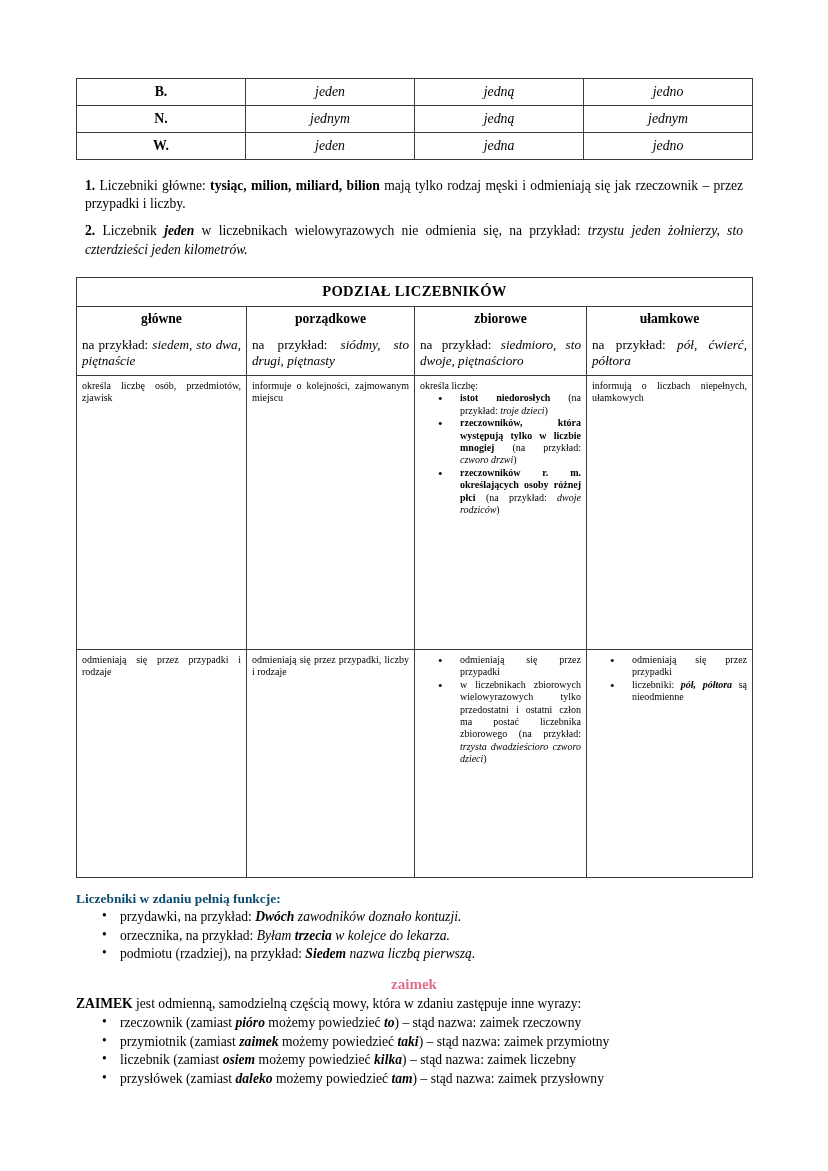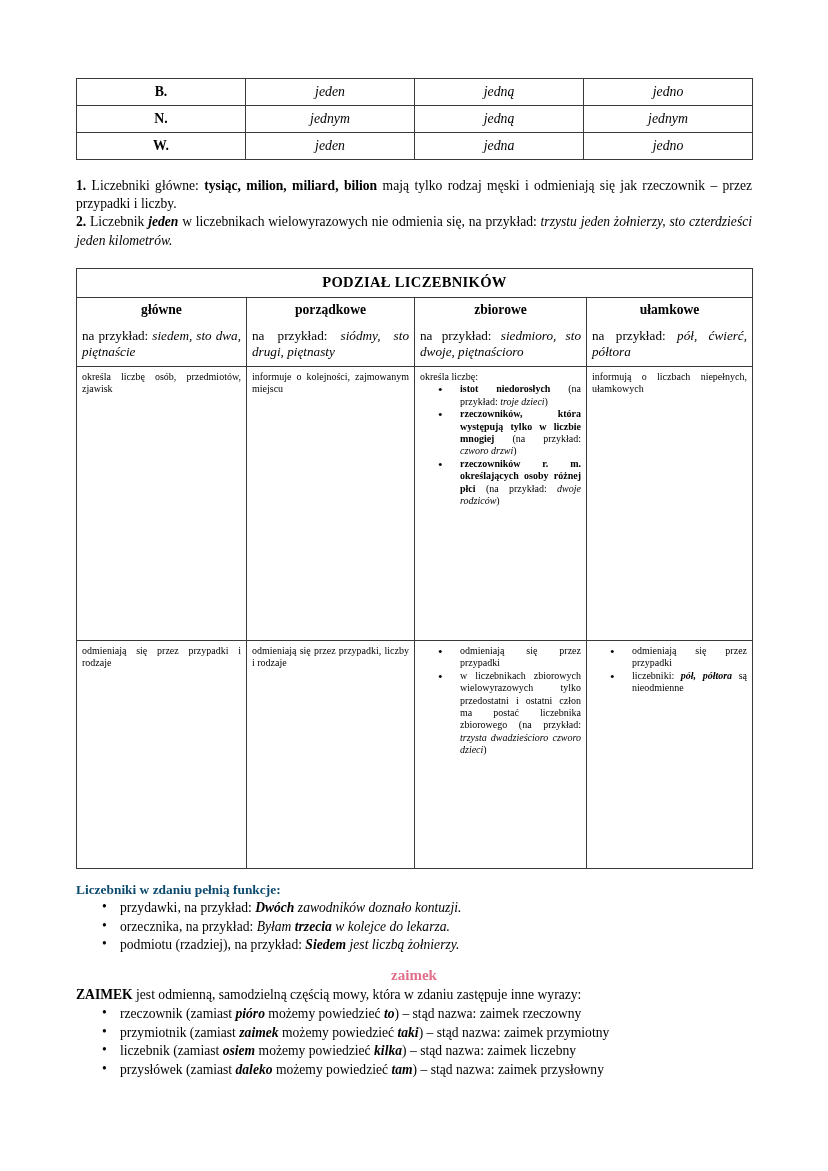--- a/index.html
+++ b/index.html
@@ -53,21 +53,21 @@
     font-size: 13.8px;
   }
 
   
   .notes {
     margin-top: 17px;
     font-size: 13.6px;
     line-height: 1.34;
     text-align: justify;
   }
-  .notes p { margin: 0; }
+  .notes p { margin: 9px; }
   .notes b { font-weight: bold; }
   .notes i { font-style: italic; }
   .notes .bi { font-weight: bold; font-style: italic; }
 
   
   #podzial-table { margin-top: 18px; }
   #podzial-table .title-cell {
     text-align: center;
     font-weight: bold;
     font-size: 14.6px;
@@ -277,21 +277,21 @@
           </ul>
         </td>
       </tr>
     </tbody>
   </table>
 
   <div class="pink-head">Liczebniki w zdaniu pełnią funkcje:</div>
   <ul class="doc-list">
     <li><b>przydawki</b><span>, na przykład: </span><span class="bi">Dwóch</span><i> zawodników doznało kontuzji.</i></li>
     <li><b>orzecznika</b><span>, na przykład: </span><i>Byłam </i><span class="bi">trzecia</span><i> w kolejce do lekarza.</i></li>
-    <li><b>podmiotu</b><span> (rzadziej), na przykład: </span><span class="bi">Siedem</span><i> jest liczbą żołnierzy.</i></li>
+    <li><b>podmiotu</b><span> (rzadziej), na przykład: </span><span class="bi">Siedem</span><i> nazwa liczbą pierwszą.</i></li>
   </ul>
 
   <div class="section-title">zaimek</div>
   <div class="section-intro"><b>ZAIMEK</b><span> jest odmienną, samodzielną częścią mowy, która w zdaniu zastępuje inne wyrazy:</span></div>
   <ul class="doc-list">
     <li><b>rzeczownik</b><span> (zamiast </span><span class="bi">pióro</span><span> możemy powiedzieć </span><span class="bi">to</span><span>) – stąd nazwa: </span><b>zaimek rzeczowny</b></li>
     <li><b>przymiotnik</b><span> (zamiast </span><span class="bi">zaimek</span><span> możemy powiedzieć </span><span class="bi">taki</span><span>) – stąd nazwa: </span><b>zaimek przymiotny</b></li>
     <li><b>liczebnik</b><span> (zamiast </span><span class="bi">osiem</span><span> możemy powiedzieć </span><span class="bi">kilka</span><span>) – stąd nazwa: </span><b>zaimek liczebny</b></li>
     <li><b>przysłówek</b><span>  (zamiast </span><span class="bi">daleko</span><span> możemy powiedzieć </span><span class="bi">tam</span><span>) – stąd nazwa: </span><b>zaimek przysłowny</b></li>
   </ul>

